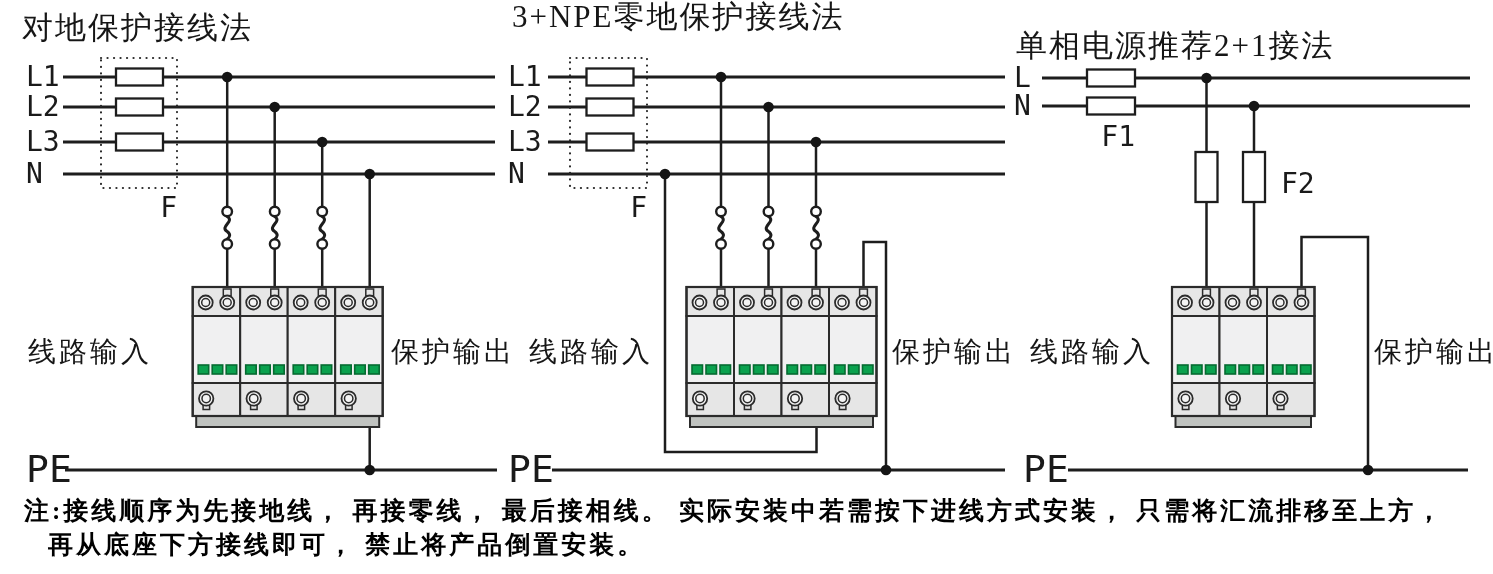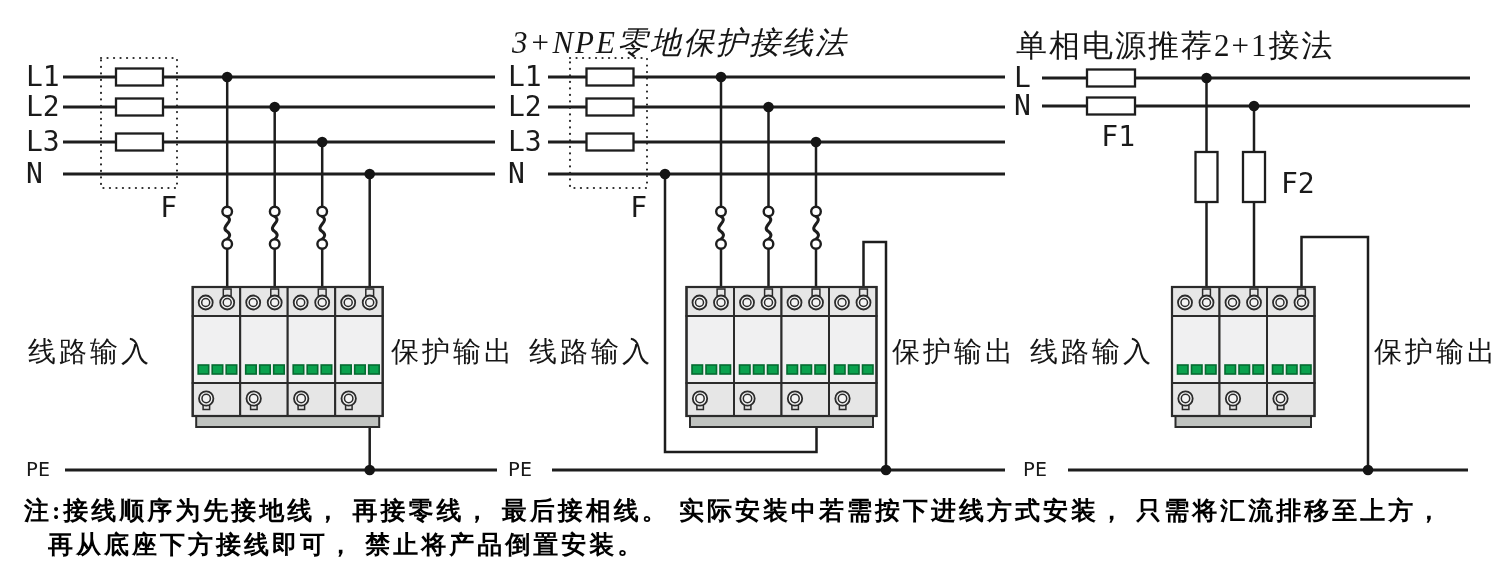--- a/index.html
+++ b/index.html
@@ -2,21 +2,21 @@
 <html><head>
 <meta charset="utf-8">
 <style>
   html,body{margin:0;padding:0;background:#fff;}
   .canvas{position:relative;width:1493px;height:574px;background:#ffffff;overflow:hidden;
           font-family:"Liberation Sans",sans-serif;}
   .canvas svg{position:absolute;left:0;top:0;}
   .lbl{position:absolute;color:#151515;white-space:nowrap;}
   .title{font-family:"Liberation Serif",serif;font-size:31px;line-height:34px;letter-spacing:2px;color:#161616;}
   .mono{font-family:"DejaVu Sans Mono",monospace;font-size:28px;line-height:28px;color:#1a1a1a;}
-  .pe{font-family:"DejaVu Sans Mono",monospace;font-size:20px;line-height:31px;color:#1a1a1a;}
+  .pe{font-family:"DejaVu Sans Mono",monospace;font-size:38px;line-height:31px;color:#1a1a1a;}
   .cjk{font-family:"Liberation Serif",serif;font-size:28px;line-height:32px;letter-spacing:3px;color:#161616;margin-top:48px;}
   .fuse-lbl{text-align:right;}
   .note{font-family:Liberation Serif, serif;font-weight:bold;font-size:25px;line-height:27px;
         letter-spacing:3px;color:#000;}
   
   .wire{stroke:#1d1d1d;stroke-width:2.5;fill:none;}
   .pline{stroke:#1d1d1d;stroke-width:2.8;fill:none;}
   .dot{fill:#151515;stroke:none;}
   .fusebox{fill:#ffffff;stroke:#1d1d1d;stroke-width:2.3;}
   .dotted{fill:none;stroke:#2a2a2a;stroke-width:2.2;stroke-dasharray:0.1 6.4;stroke-linecap:round;}
@@ -170,21 +170,22 @@
       <rect class="basebar" x="3.5" y="129" width="135.5" height="11"></rect>
       <rect class="outline" x="0" y="0" width="142.5" height="129"></rect>
     </g>
     <g>
       <circle class="dot" cx="1206.5" cy="78" r="5.3"></circle>
       <circle class="dot" cx="1254" cy="106" r="5.3"></circle>
       <circle class="dot" cx="1368" cy="470" r="5.3"></circle>
     </g>
   </svg>
 
-  <div class="lbl title" style="left:512px;top:26px;font-style:italic;">3+NPE零地保护接线法</div>
+  <div class="lbl title" style="left:22px;top:11px;">对地保护接线法</div>
+  <div class="lbl title" style="left:512px;top:0;">3+NPE零地保护接线法</div>
   <div class="lbl title" style="left:1016px;top:29px;">单相电源推荐2+1接法</div>
 
   <div class="lbl mono" style="left:26px;top:63px;">L1</div>
   <div class="lbl mono" style="left:26px;top:93px;">L2</div>
   <div class="lbl mono" style="left:26px;top:128px;">L3</div>
   <div class="lbl mono" style="left:26px;top:160px;">N</div>
   <div class="lbl mono fuse-lbl" style="left:101px;top:194px;width:76px;">F</div>
   <div class="lbl cjk" style="left:28px;top:288px;">线路输入</div>
   <div class="lbl cjk" style="left:391px;top:288px;">保护输出</div>
   <div class="lbl pe" style="left:26px;top:454px;">PE</div>

